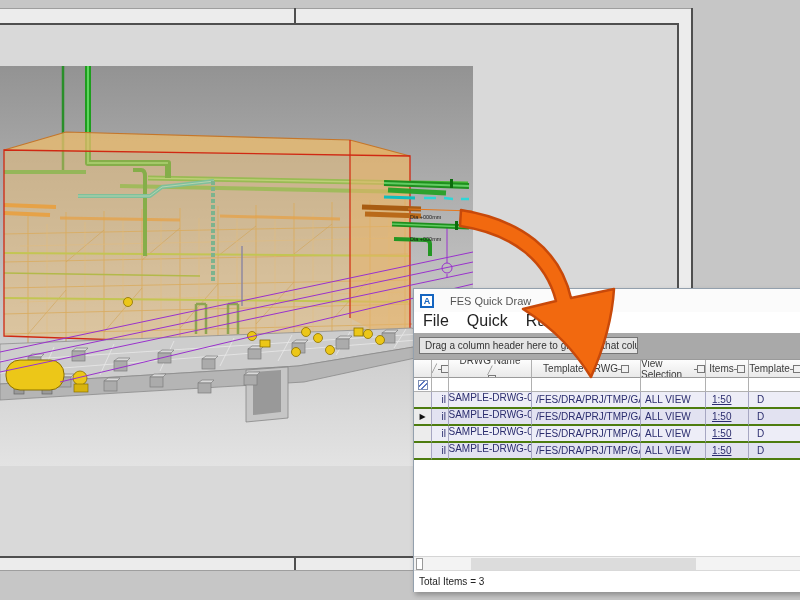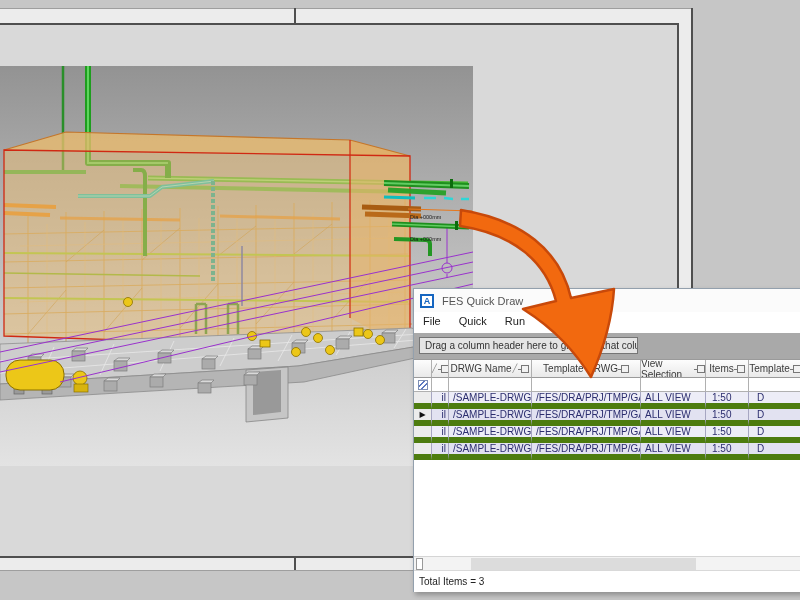--- a/index.html
+++ b/index.html
@@ -20,49 +20,49 @@
   #arrow-layer { left:440px; top:180px; width:220px; height:220px; z-index:30; pointer-events:none; }
 
   
   #dialog { left:413px; top:288px; width:390px; height:304px; background:#ffffff;
             border:1px solid #93a0ad; z-index:20; box-shadow:2px 3px 5px rgba(0,0,0,.28);
             font-size:11px; color:#333; }
   #titlebar { left:0; top:0; width:100%; height:23px; background:#fbfbfb; display:flex;
               align-items:center; padding-left:6px; }
   #app-icon { width:14px; height:14px; border:2px solid #1565c0; background:#fff; color:#1565c0;
               font-size:9px; font-weight:bold; display:flex; align-items:center; justify-content:center; }
-  #title-text { margin-left:8px; color:#555; font-size:11px; }
+  #title-text { margin-left:16px; color:#555; font-size:11px; }
   #menubar { left:0; top:23px; width:100%; height:17px; display:flex; align-items:center; background:#fff; }
-  .menu-item { padding:0 9px; font-size:11px; color:#222; }
+  .menu-item { padding:0 9px; font-size:16px; color:#222; }
   #group-panel { left:0; top:44px; width:100%; height:26px; background:#a9a9a9; }
   #group-hint { left:5px; top:4px; width:219px; height:17px; background:#e4e4e4; border:1px solid #757575;
                 font-size:10px; color:#333; line-height:15px; padding-left:5px; white-space:nowrap; overflow:hidden; }
 
   
   #grid { left:0; top:70px; width:100%; border-top:1px solid #9a9a9a; }
   .grow { display:flex; width:100%; }
-  .c0{width:18px;} .c1{width:17px;} .c2{width:83px;} .c3{width:109px;}
+  .c0{width:18px;} .c1{width:17px;} .c2{width:83px;flex-direction:column;} .c3{width:109px;}
   .c4{width:65px;} .c5{width:43px;} .c6{flex:1;}
   .hcell { height:18px; background:linear-gradient(#fdfdfd,#e9e9e9); border-right:1px solid #b0b0b0;
            border-bottom:1px solid #9a9a9a; display:flex; align-items:center; justify-content:center;
            font-size:10px; color:#3a3a3a; position:relative; overflow:hidden; }
   .sort { font-size:8px; color:#888; margin:0 1px; }
   .pin { width:8px; height:8px; border:1px solid #777; background:#f2f2f2; margin-left:3px; position:relative; flex:none; }
   .pin::before { content:""; position:absolute; left:-4px; top:3px; width:4px; height:1px; background:#777; }
   .fcell { height:14px; background:#fff; border-right:1px solid #b0b0b0; border-bottom:1px solid #b0b0b0;
            display:flex; align-items:center; justify-content:center; }
   .filter-glyph { width:10px; height:10px; border:1px solid #7d8fb5;
                   background:linear-gradient(135deg,#fff 30%,#5d79c0 30%,#5d79c0 42%,#fff 42%,#fff 60%,#5d79c0 60%,#5d79c0 72%,#fff 72%); }
-  .dcell { height:17px; border-right:1px solid #a6a6c2; border-bottom:6px solid #4d7c0f;
+  .dcell { height:17px; border-right:1px solid #a6a6c2; border-bottom:2px solid #4d7c0f;
            font-size:10px; color:#2b2d6e; display:flex; align-items:center; white-space:nowrap; overflow:hidden; }
   .row-a .dcell { background:#ededf7; }
   .row-b .dcell { background:#e2e2f1; }
   .dcell.ind { background:#ececec !important; color:#111; justify-content:center; font-size:8px; }
   .dcell.sel { justify-content:flex-end; padding-right:2px; }
-  .pad4 { padding-left:4px; } .pad6 { padding-left:6px; } .pad8 { padding-left:8px; }
+  .pad4 { padding-left:4px; } .pad6 { padding-left:6px;text-decoration:underline; } .pad8 { padding-left:8px; }
 
   
   #hscroll { left:0; top:267px; width:100%; height:14px; background:#f3f3f3; border-top:1px solid #d5d5d5; }
   #hthumb { left:57px; top:1px; width:225px; height:12px; background:#dcdcdc; }
   #hsizer { left:2px; top:1px; width:7px; height:12px; background:#fff; border:1px solid #999; }
   #statusbar { left:0; top:281px; width:100%; height:22px; border-top:1px solid #d9d9d9; background:#fff;
                display:flex; align-items:center; padding-left:5px; font-size:10px; color:#222; }
 </style>
 </head>
 <body>

